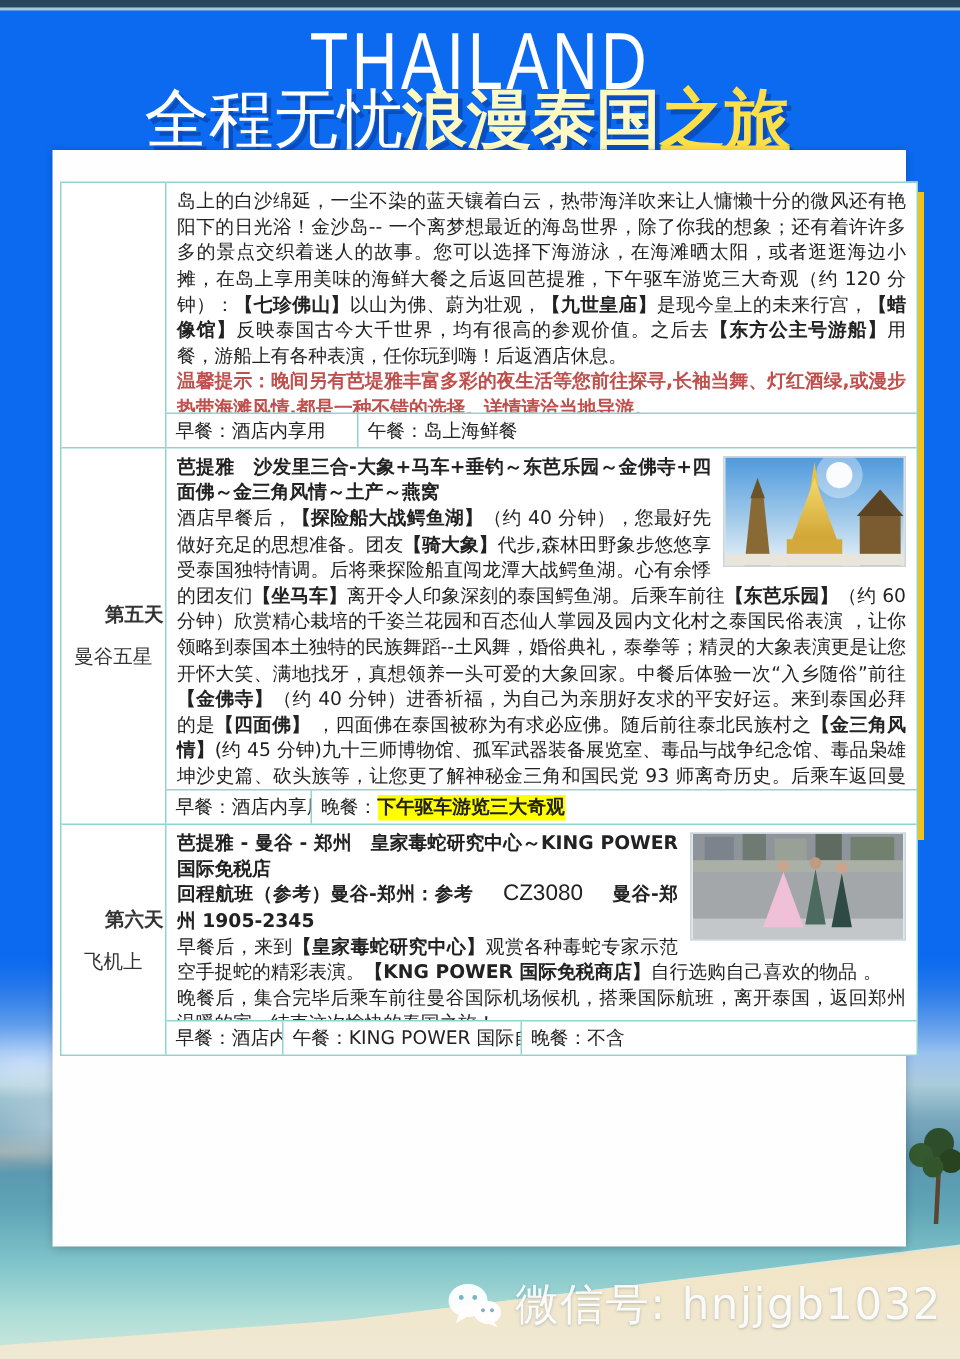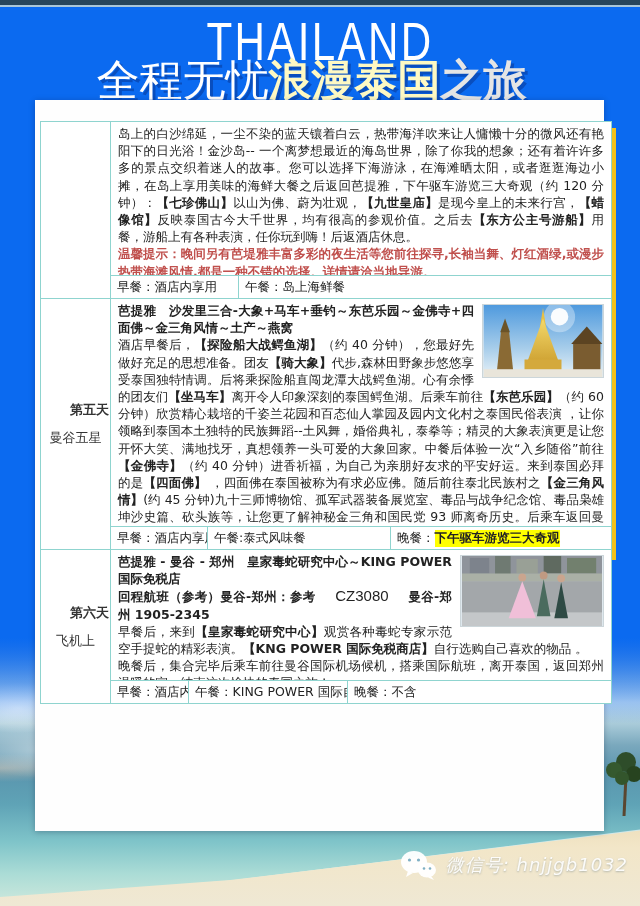--- a/index.html
+++ b/index.html
@@ -19,21 +19,21 @@
 
   
   .brand{position:absolute;top:10px;left:0;width:640px;text-align:center;
          color:#fff;font-size:54px;font-weight:300;letter-spacing:3px;
          font-family:"Liberation Sans",sans-serif;transform:scaleX(.78);}
   .subtitle{position:absolute;top:56px;left:50%;transform:translateX(-52%);
             font-size:43px;font-weight:700;white-space:nowrap;line-height:48px;
             text-shadow:3px 3px 0 rgba(8,50,140,.5);}
   .subtitle .w{color:#fff;font-weight:400;}
   .subtitle .y{color:#fef9c3;}
-  .subtitle .wb{color:#e5e5e5;}
+  .subtitle .wb{color:#fde047;text-decoration:underline;}
 
   
   .beach{position:absolute;left:0;top:638px;width:640px;height:268px;
     background:
       radial-gradient(90px 36px at 18px 70px, rgba(255,255,255,.75), rgba(255,255,255,0) 70%),
       radial-gradient(120px 40px at 45px 112px, rgba(255,255,255,.45), rgba(255,255,255,0) 70%),
       radial-gradient(150px 20px at 0px 130px, rgba(215,195,175,.5), rgba(215,195,175,0) 70%),
       linear-gradient(180deg,#5d8fd4 0%,#9fc2e2 14%,#c9dff0 24%,#a9cbd9 32%,
         #7aa8bd 40%,#5a95ae 50%,#5fa3b6 62%,#7fc4c9 76%,#abdcd6 88%,#cfe9dd 100%);}
   .beach::before{content:"";position:absolute;inset:0;
@@ -77,22 +77,22 @@
 
   .seg-b{font-weight:700;}
   .seg-r{color:var(--red);font-weight:700;}
   .seg-hl{background:#ffff00;font-weight:700;color:#222;}
   .seg-flight{font-size:15px;font-family:"Liberation Sans",sans-serif;}
 
   .photo{float:right;margin:2px 0 3px 8px;border:1px solid #ccd6da;background:#dfe8ee;}
 
   
   .wechat{position:absolute;top:850px;right:12px;display:flex;align-items:center;
-          gap:10px;color:rgba(255,255,255,.92);font-size:18px;letter-spacing:1px;
-          text-shadow:0 1px 2px rgba(60,90,110,.35);font-style:italic;}
+          gap:10px;color:rgba(255,255,255,.92);font-size:29px;letter-spacing:1px;
+          text-shadow:0 1px 2px rgba(60,90,110,.35);}
 </style>
 </head>
 <body>
 
 <div class="topbar"></div>
 <div class="topline"></div>
 
 <div class="brand">THAILAND</div>
 <div class="subtitle">
   <span class="w">全程无忧</span><span class="y">浪漫泰国</span><span class="wb">之旅</span>
@@ -157,21 +157,20 @@
             <rect x="42" y="56" width="38" height="18" fill="#d4a93c"></rect>
             <rect x="92" y="38" width="28" height="36" fill="#7a5c30"></rect>
             <polygon points="106,22 122,40 90,40" fill="#5c4422"></polygon>
             <rect x="0" y="66" width="122" height="8" fill="#e9e5da"></rect>
           </svg>
           <div class="ttl">芭提雅　沙发里三合-大象+马车+垂钓～东芭乐园～金佛寺+四面佛～金三角风情～土产～燕窝</div>
           <div><span>酒店早餐后，</span><span class="seg-b">【探险船大战鳄鱼湖】</span><span>（约 40 分钟），您最好先做好充足的思想准备。团友</span><span class="seg-b">【骑大象】</span><span>代步,森林田野象步悠悠享受泰国独特情调。后将乘探险船直闯龙潭大战鳄鱼湖。心有余悸的团友们</span><span class="seg-b">【坐马车】</span><span>离开令人印象深刻的泰国鳄鱼湖。后乘车前往</span><span class="seg-b">【东芭乐园】</span><span>（约 60 分钟）欣赏精心栽培的千姿兰花园和百态仙人掌园及园内文化村之泰国民俗表演 ，让你领略到泰国本土独特的民族舞蹈--土风舞，婚俗典礼，泰拳等；精灵的大象表演更是让您开怀大笑、满地找牙，真想领养一头可爱的大象回家。中餐后体验一次“入乡随俗”前往</span><span class="seg-b">【金佛寺】</span><span>（约 40 分钟）进香祈福，为自己为亲朋好友求的平安好运。来到泰国必拜的是</span><span class="seg-b">【四面佛】</span><span> ，四面佛在泰国被称为有求必应佛。随后前往泰北民族村之</span><span class="seg-b">【金三角风情】</span><span>(约 45 分钟)九十三师博物馆、孤军武器装备展览室、毒品与战争纪念馆、毒品枭雄坤沙史篇、砍头族等，让您更了解神秘金三角和国民党 93 师离奇历史。后乘车返回曼谷，途中参观</span></div>
         </div>
         <div class="meals">
           <div class="meal m2-b">早餐：酒店内享用</div>
-          <div class="meal m2-l">午餐:泰式风味餐</div>
           <div class="meal">
               <span>晚餐： </span>
               <span class="seg-hl">下午驱车游览三大奇观</span>
             </div>
         </div>
       </div>
     </div>
 
     <div class="block">
       <div class="day">

